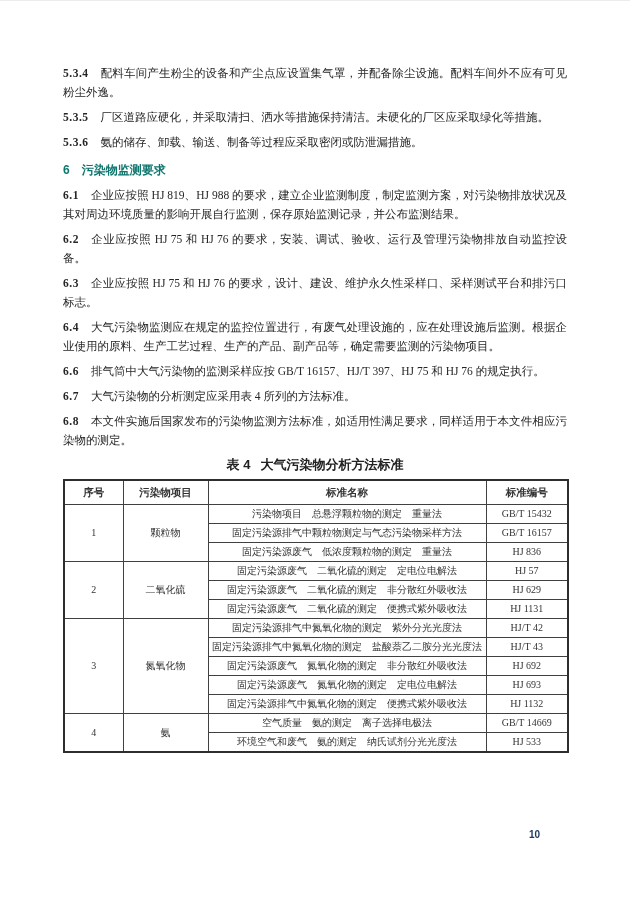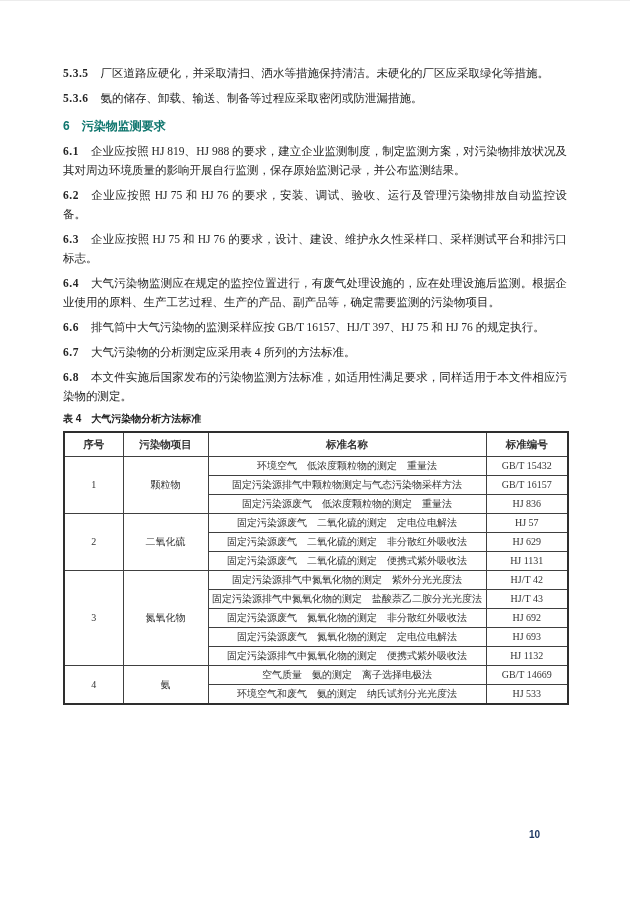--- a/index.html
+++ b/index.html
@@ -32,23 +32,23 @@
   .section-heading {
     font-family: "Liberation Sans", "DejaVu Sans", sans-serif;
     font-size: 12px;
     font-weight: bold;
     margin: 10px 0 7px 0;
     color: #0f766e;
   }
   .hnum { margin-right: 12px; }
   .table-caption {
     font-family: "Liberation Sans", "DejaVu Sans", sans-serif;
-    font-size: 10px;
-    font-weight: bold;
-    text-align: left;
+    font-size: 13px;
+    font-weight: bold;
+    text-align: center;
     margin: 2px 0 5px 0;
     color: #222;
   }
   .cap-label { margin-right: 10px; }
   table.std {
     width: 504px;
     border-collapse: collapse;
     table-layout: fixed;
     border: 2px solid #2e2e2e;
     font-size: 10px;
@@ -82,20 +82,21 @@
     font-size: 10px;
     font-weight: bold;
     color: #1f3864;
   }
 </style>
 </head>
 <body>
 
 <div class="content">
 
+  <p class="clause"><span class="cnum">5.3.4</span><span class="ctext">配料车间产生粉尘的设备和产尘点应设置集气罩，并配备除尘设施。配料车间外不应有可见粉尘外逸。</span></p>
 
   <p class="clause"><span class="cnum">5.3.5</span><span class="ctext">厂区道路应硬化，并采取清扫、洒水等措施保持清洁。未硬化的厂区应采取绿化等措施。</span></p>
 
   <p class="clause"><span class="cnum">5.3.6</span><span class="ctext">氨的储存、卸载、输送、制备等过程应采取密闭或防泄漏措施。</span></p>
 
   <h2 class="section-heading"><span class="hnum">6</span><span>污染物监测要求</span></h2>
 
   <p class="clause"><span class="cnum">6.1</span><span class="ctext">企业应按照 HJ 819、HJ 988 的要求，建立企业监测制度，制定监测方案，对污染物排放状况及其对周边环境质量的影响开展自行监测，保存原始监测记录，并公布监测结果。</span></p>
 
   <p class="clause"><span class="cnum">6.2</span><span class="ctext">企业应按照 HJ 75 和 HJ 76 的要求，安装、调试、验收、运行及管理污染物排放自动监控设备。</span></p>
@@ -125,21 +126,21 @@
         <th>序号</th>
         <th>污染物项目</th>
         <th>标准名称</th>
         <th>标准编号</th>
       </tr>
     </thead>
     <tbody>
       <tr>
         <td class="c-no" rowspan="3">1</td>
         <td class="c-pol" rowspan="3">颗粒物</td>
-        <td class="c-name">环境空气　低浓度颗粒物的测定　重量法</td>
+        <td class="c-name">污染物项目　总悬浮颗粒物的测定　重量法</td>
         <td class="c-code">GB/T 15432</td>
       </tr>
       <tr>
         <td class="c-name">固定污染源排气中颗粒物测定与气态污染物采样方法</td>
         <td class="c-code">GB/T 16157</td>
       </tr>
       <tr>
         <td class="c-name">固定污染源废气　低浓度颗粒物的测定　重量法</td>
         <td class="c-code">HJ 836</td>
       </tr>

